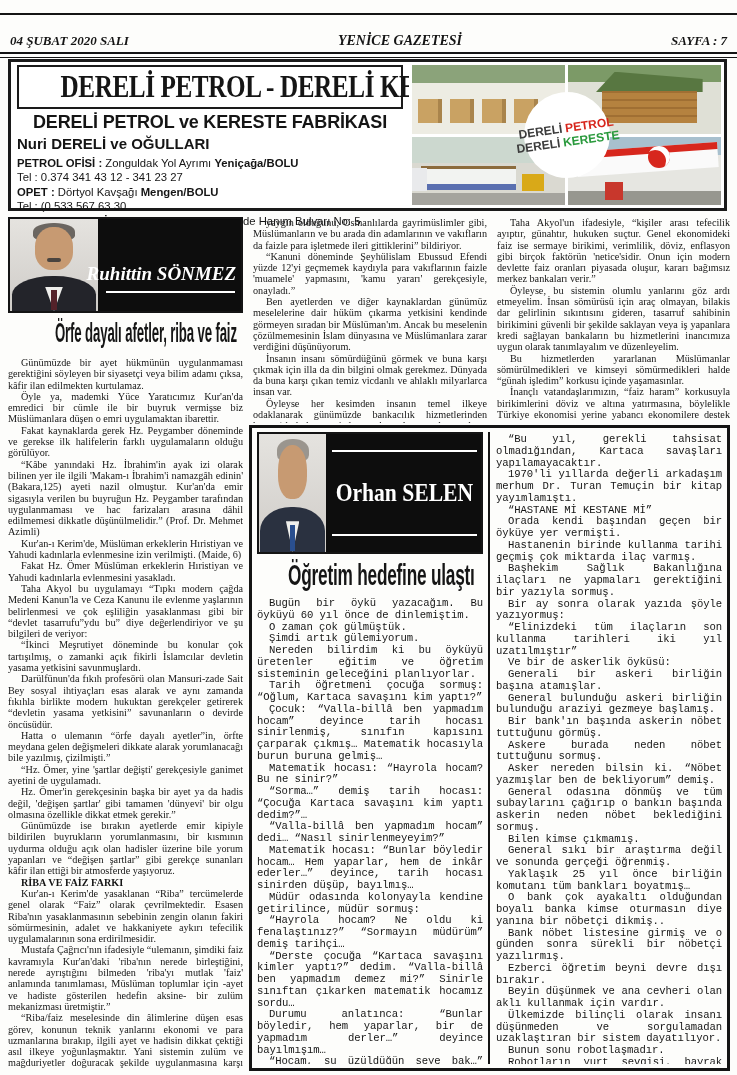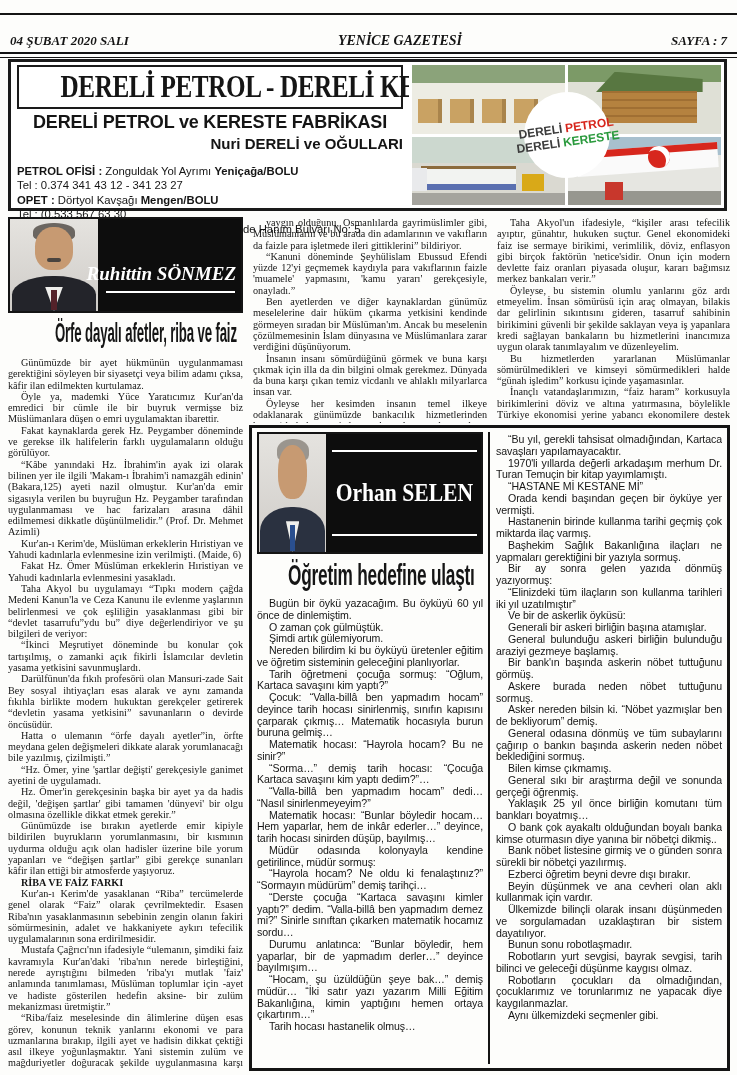--- a/index.html
+++ b/index.html
@@ -12,22 +12,22 @@
   .hdr .d{font:bold italic 13px "Liberation Serif",serif;}
   .hdr .m{font:bold italic 14px "Liberation Serif",serif;}
   .hdrule{position:absolute;left:0;right:0;top:52px;height:3px;border-top:2px solid #141414;border-bottom:1px solid #141414;}
 
   
   .ad{position:absolute;left:8px;top:59px;width:719px;height:152px;border:3px solid #1a1a1a;background:#fff;display:flex;box-sizing:border-box;}
   .ad-left{width:398px;padding:3px 6px 2px 6px;box-sizing:border-box;}
   .ad-titlebox{border:2px solid #1a1a1a;text-align:center;padding:2px 0 4px 0;}
   .ad-title{display:inline-block;white-space:nowrap;font:bold 30px "Liberation Serif",serif;letter-spacing:-0.5px;transform:scale(0.84,1.08);transform-origin:center;}
   .ad-sub{text-align:center;margin-top:3px;font:bold 18px "Liberation Sans",sans-serif;letter-spacing:-0.2px;white-space:nowrap;}
-  .ad-own{text-align:right;margin-top:2px;font:bold 15px "Liberation Sans",sans-serif;}
-  .ad-contacts{margin-top:12px;font:11.3px/14.4px "Liberation Sans",sans-serif;}
+  .ad-own{text-align:left;margin-top:2px;font:bold 15px "Liberation Sans",sans-serif;}
+  .ad-contacts{margin-top:4px;font:11.3px/14.4px "Liberation Sans",sans-serif;}
   .ad-contacts .b{font-weight:bold;}
   .ad-photos{flex:1;position:relative;display:grid;grid-template-columns:1fr 1fr;grid-template-rows:1fr 1fr;gap:3px;padding:3px;background:#fff;}
   .cell{position:relative;overflow:hidden;}
   .ph-yard{background:linear-gradient(#8ba37a 0 26%,#edece3 26%);}
   .ph-yard .stacks{position:absolute;left:4%;right:4%;bottom:16%;height:34%;background:repeating-linear-gradient(90deg,#c9a263 0 20px,#a9844c 20px 24px,rgba(0,0,0,0) 24px 32px);}
   .ph-house{background:linear-gradient(#7c9a67 0 24%,#dfe0d6 24%);}
   .ph-house .roof{position:absolute;left:18%;top:10%;width:70%;height:30%;background:#587741;clip-path:polygon(0 100%,18% 0,100% 35%,100% 100%);}
   .ph-house .wall{position:absolute;left:22%;top:38%;width:62%;height:46%;background:repeating-linear-gradient(0deg,#b5823f 0 6px,#a06f33 6px 8px);}
   .ph-truck{background:linear-gradient(#ccd8cf 0 38%,#dad9d1 38% 82%,#a5a49e 82%);}
   .ph-truck .trailer{position:absolute;left:6%;bottom:22%;width:62%;height:30%;background:#f2f3f1;border-top:3px solid #8c6b3d;box-shadow:inset 0 -6px 0 #5a6fb0;}
@@ -76,21 +76,21 @@
   .b2l{width:231px;padding-right:5px;box-sizing:border-box;overflow:hidden;}
   .b2div{border-left:2px solid #141414;}
   .b2r{flex:1;padding-left:6px;overflow:hidden;padding-top:2px;}
   .abox2{height:122px;}
   .bar2{flex:1;position:relative;background:#0d0d0d;display:flex;align-items:center;justify-content:center;}
   .bar2 .wl1,.bar2 .wl2{position:absolute;left:4px;right:4px;height:2px;background:#fff;}
   .bar2 .wl1{top:16px;} .bar2 .wl2{bottom:16px;}
   .name2{color:#fff;font:bold 24px "Liberation Serif",serif;white-space:nowrap;transform:scale(0.9,1.05);}
   .hl2{text-align:center;margin:8px 0 4px 0;height:32px;}
   .hl2-in{display:inline-block;white-space:nowrap;font:bold 23px "Liberation Sans",sans-serif;letter-spacing:-0.3px;transform:scale(0.75,1.3);transform-origin:center;}
-  .a2text p{margin:0;text-indent:12px;font-size:10.6px;line-height:11.75px;text-align:justify;font-family:Liberation Sans, sans-serif;letter-spacing:-0.1px;}
+  .a2text p{margin:0;text-indent:12px;font-size:10.6px;line-height:11.75px;text-align:justify;font-family:Liberation Mono, monospace;letter-spacing:-0.1px;}
 </style>
 </head>
 <body>
 
 <div class="page">
 
   <div class="topline"></div>
 
   <div class="hdr">
     <span class="d">04 ŞUBAT 2020 SALI</span>
@@ -235,21 +235,21 @@
           </div>
       </div>
       <div class="b2div"></div>
       <div class="b2r a2text">
           <p>“Bu yıl, gerekli tahsisat olmadığından, Kartaca savaşları yapılamayacaktır.</p>
           <p>1970'li yıllarda değerli arkadaşım merhum Dr. Turan Temuçin bir kitap yayımlamıştı.</p>
           <p>“HASTANE Mİ KESTANE Mİ”</p>
           <p>Orada kendi başından geçen bir öyküye yer vermişti.</p>
           <p>Hastanenin birinde kullanma tarihi geçmiş çok miktarda ilaç varmış.</p>
           <p>Başhekim Sağlık Bakanlığına ilaçları ne yapmaları gerektiğini bir yazıyla sormuş.</p>
-          <p>Bir ay sonra gelen yazıda dönmüş yazıyormuş:</p>
+          <p>Bir ay sonra olarak yazıda şöyle yazıyormuş:</p>
           <p>“Elinizdeki tüm ilaçların son kullanma tarihleri iki yıl uzatılmıştır”</p>
           <p>Ve bir de askerlik öyküsü:</p>
           <p>Generali bir askeri birliğin başına atamışlar.</p>
           <p>General bulunduğu askeri birliğin bulunduğu araziyi gezmeye başlamış.</p>
           <p>Bir bank'ın başında askerin nöbet tuttuğunu görmüş.</p>
           <p>Askere burada neden nöbet tuttuğunu sormuş.</p>
           <p>Asker nereden bilsin ki. “Nöbet yazmışlar ben de bekliyorum” demiş.</p>
           <p>General odasına dönmüş ve tüm subaylarını çağırıp o bankın başında askerin neden nöbet beklediğini sormuş.</p>
           <p>Bilen kimse çıkmamış.</p>
           <p>General sıkı bir araştırma değil ve sonunda gerçeği öğrenmiş.</p>

